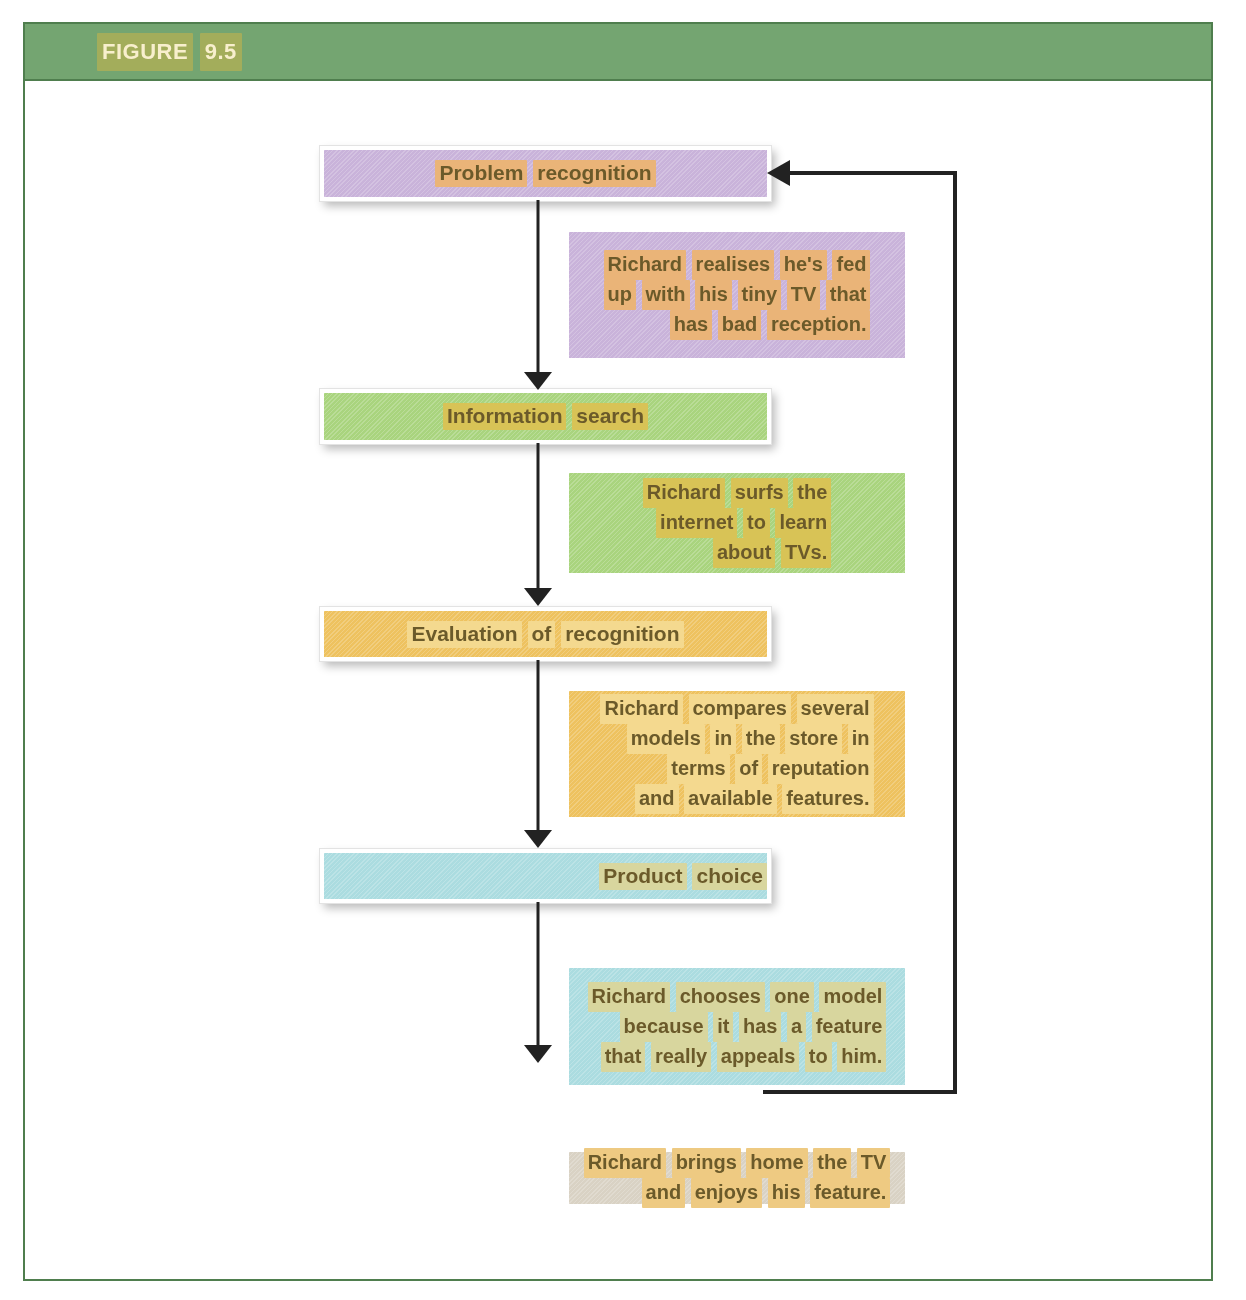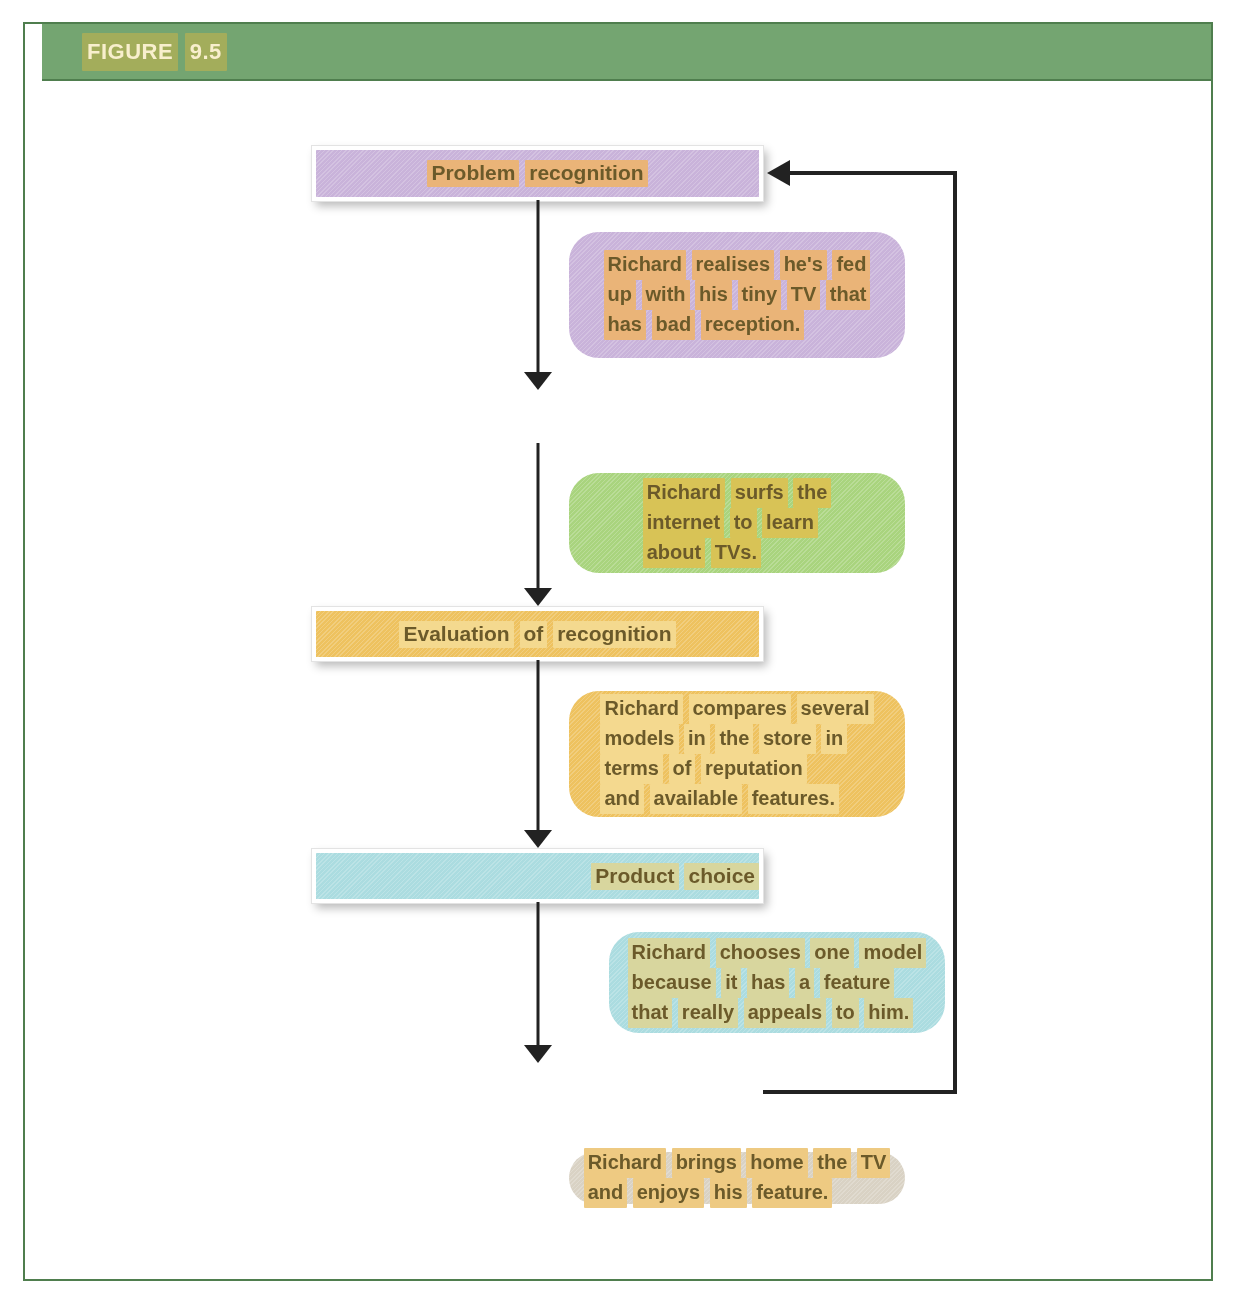--- a/index.html
+++ b/index.html
@@ -5,81 +5,83 @@
   html,body{margin:0;padding:0;background:#ffffff;}
   .page{
     position:relative;width:1246px;height:1300px;overflow:hidden;
     background:#ffffff;font-family:"Liberation Sans",sans-serif;
   }
   .frame{
     position:absolute;left:23px;top:22px;width:1190px;height:1259px;
     border:2px solid #4f7e4e;background:#ffffff;box-sizing:border-box;
   }
   .header{
-    position:absolute;left:17px;top:0;right:0;height:57px;
+    position:absolute;left:0;top:0;right:0;height:57px;
     border-bottom:2px solid #4f7e4e;box-sizing:border-box;
-    display:flex;align-items:center;padding-left:40px;
+    display:flex;align-items:center;padding-left:72px;
   }
   .fig-label{
     font-weight:bold;font-size:22px;letter-spacing:.5px;margin-right:18px;
     white-space:nowrap;
   }
   .fig-title{
     font-weight:bold;font-size:28px;white-space:nowrap;
   }
   .header .hl{padding:6px 5px;}
   .hl{display:inline-block;background:var(--hl,transparent);padding:1px 4px 2px;border-radius:1px;}
   .stage-box{
-    position:absolute;left:312px;width:451px;box-sizing:border-box;
+    position:absolute;left:320px;width:451px;box-sizing:border-box;
     border:4px solid #ffffff;
     box-shadow:0 0 0 1px #e3e3e3, 4px 5px 9px rgba(0,0,0,0.28);
     display:flex;align-items:center;justify-content:center;
     font-weight:bold;font-size:21px;text-align:center;
     background-image:repeating-linear-gradient(135deg, rgba(255,255,255,0.20) 0px, rgba(255,255,255,0.20) 1px, transparent 1px, transparent 3px);
   }
   .anno-box{
     position:absolute;left:569px;width:336px;box-sizing:border-box;
     display:flex;align-items:center;justify-content:center;
-    font-weight:bold;font-size:20px;line-height:27px;text-align:left;
+    font-weight:bold;font-size:20px;line-height:27px;text-align:right;
     background-image:repeating-linear-gradient(135deg, rgba(255,255,255,0.20) 0px, rgba(255,255,255,0.20) 1px, transparent 1px, transparent 3px);
-    border-radius:30px;
   }
   .arrows{position:absolute;left:0;top:0;width:1246px;height:1300px;pointer-events:none;}
 </style>
 </head>
 <body>
 
 <div class="page" style="color: rgb(107, 90, 42);">
 
   <div class="frame" style="border-color: rgb(79, 126, 78);">
     <div class="header" style="background-color: rgb(116, 165, 113); border-bottom-color: rgb(79, 126, 78); color: rgb(248, 239, 205); --hl: #a3ad5b;">
       <span class="fig-label"><span class="hl">FIGURE</span> <span class="hl">9.5</span></span>
     </div>
   </div>
 
   <div class="stage-box" style="top: 146px; height: 55px; background-color: rgb(201, 179, 218); --hl: #eab478;">
     <span><span class="hl">Problem</span> <span class="hl">recognition</span></span>
   </div>
+  <div class="stage-box" style="top: 389px; height: 55px; background-color: rgb(169, 212, 126); --hl: #d8c356;">
+    <span><span class="hl">Information</span> <span class="hl">search</span></span>
+  </div>
   <div class="stage-box" style="top: 607px; height: 54px; background-color: rgb(238, 194, 95); --hl: #f4d98f;">
     <span><span class="hl">Evaluation</span> <span class="hl">of</span> <span class="hl">recognition</span></span>
   </div>
   <div class="stage-box" style="top: 849px; height: 54px; background-color: rgb(171, 220, 224); justify-content: flex-end; --hl: #d8d69e;">
     <span><span class="hl">Product</span> <span class="hl">choice</span></span>
   </div>
 
   <div class="anno-box" style="top: 232px; height: 126px; background-color: rgb(201, 179, 218); --hl: #eab478;">
     <span><span class="hl">Richard</span> <span class="hl">realises</span> <span class="hl">he's</span> <span class="hl">fed</span><br><span class="hl">up</span> <span class="hl">with</span> <span class="hl">his</span> <span class="hl">tiny</span> <span class="hl">TV</span> <span class="hl">that</span><br><span class="hl">has</span> <span class="hl">bad</span> <span class="hl">reception.</span></span>
   </div>
   <div class="anno-box" style="top: 473px; height: 100px; background-color: rgb(169, 212, 126); --hl: #d8c356;">
     <span><span class="hl">Richard</span> <span class="hl">surfs</span> <span class="hl">the</span><br><span class="hl">internet</span> <span class="hl">to</span> <span class="hl">learn</span><br><span class="hl">about</span> <span class="hl">TVs.</span></span>
   </div>
   <div class="anno-box" style="top: 691px; height: 126px; background-color: rgb(238, 194, 95); --hl: #f4d98f;">
     <span><span class="hl">Richard</span> <span class="hl">compares</span> <span class="hl">several</span><br><span class="hl">models</span> <span class="hl">in</span> <span class="hl">the</span> <span class="hl">store</span> <span class="hl">in</span><br><span class="hl">terms</span> <span class="hl">of</span> <span class="hl">reputation</span><br><span class="hl">and</span> <span class="hl">available</span> <span class="hl">features.</span></span>
   </div>
-  <div class="anno-box" style="top: 932px; height: 101px; background-color: rgb(171, 220, 224); margin-left: 40px; --hl: #d8d69e;">
+  <div class="anno-box" style="top: 968px; height: 117px; background-color: rgb(171, 220, 224); --hl: #d8d69e;">
     <span><span class="hl">Richard</span> <span class="hl">chooses</span> <span class="hl">one</span> <span class="hl">model</span><br><span class="hl">because</span> <span class="hl">it</span> <span class="hl">has</span> <span class="hl">a</span> <span class="hl">feature</span><br><span class="hl">that</span> <span class="hl">really</span> <span class="hl">appeals</span> <span class="hl">to</span> <span class="hl">him.</span></span>
   </div>
   <div class="anno-box" style="top: 1152px; height: 52px; background-color: rgb(217, 210, 196); --hl: #eeca82;">
     <span><span class="hl">Richard</span> <span class="hl">brings</span> <span class="hl">home</span> <span class="hl">the</span> <span class="hl">TV</span><br><span class="hl">and</span> <span class="hl">enjoys</span> <span class="hl">his</span> <span class="hl">feature.</span></span>
   </div>
 
   <svg class="arrows" viewBox="0 0 1246 1300" style="color: rgb(34, 34, 34);">
     <g stroke="currentColor" fill="currentColor">
       <line x1="538" y1="200" x2="538" y2="374" stroke-width="3"></line>
       <polygon points="524,372 552,372 538,390" stroke="none"></polygon>

